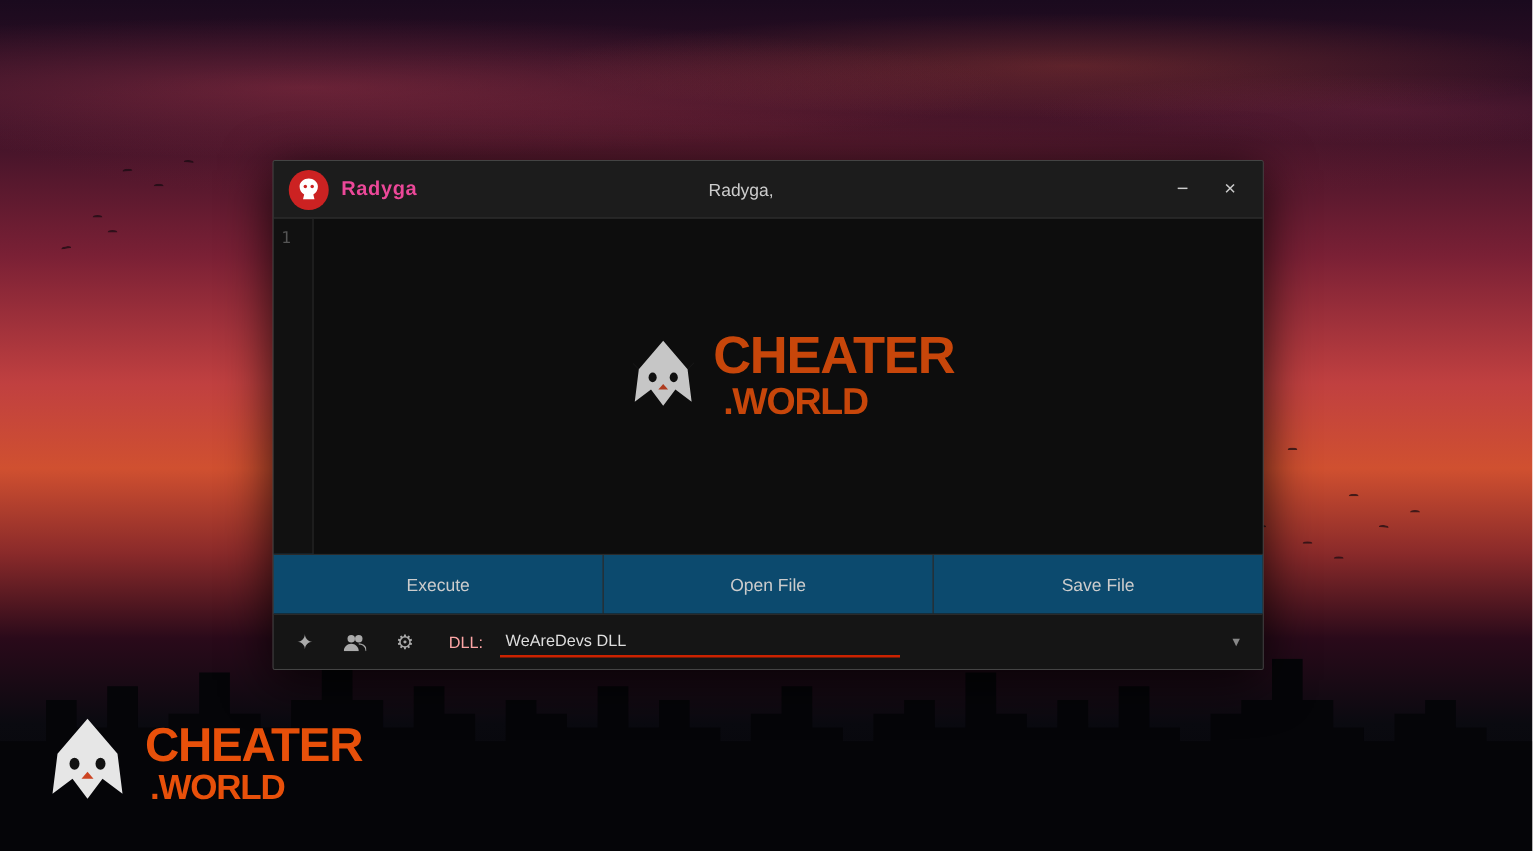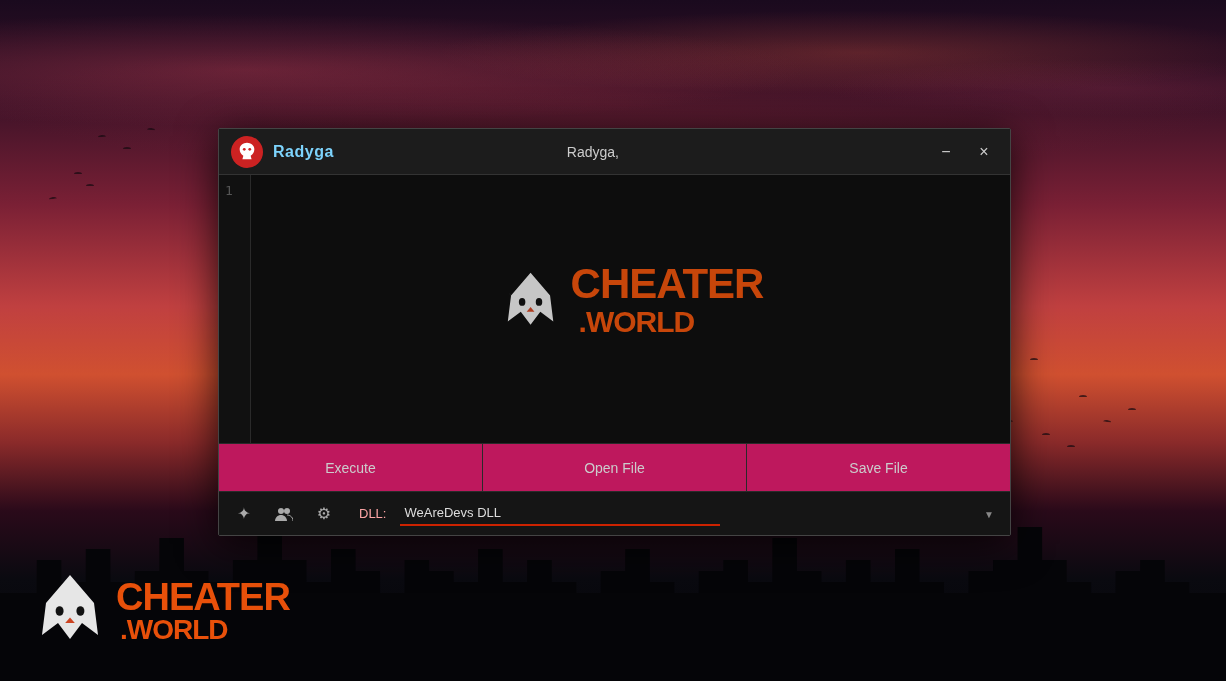--- a/index.html
+++ b/index.html
@@ -167,21 +167,21 @@
       justify-content: center;
       flex-shrink: 0;
     }
 
     .title-bar-logo svg {
       width: 22px;
       height: 22px;
     }
 
     .title-bar-name {
-      color: #7dd3fc;
+      color: #ec4899;
       font-size: 16px;
       font-weight: 600;
       letter-spacing: 0.5px;
     }
 
     .title-bar-subtitle {
       flex: 1;
       text-align: center;
       color: #cccccc;
       font-size: 14px;
@@ -291,21 +291,21 @@
     .file-item {
       color: #aaa;
       font-size: 12px;
       padding: 2px 4px;
       cursor: pointer;
     }
 
     
     .toolbar {
       height: 48px;
-      background: #be185d;
+      background: #0c4a6e;
       border-top: 1px solid #2a2a2a;
       display: flex;
       align-items: stretch;
       flex-shrink: 0;
     }
 
     .toolbar-btn {
       flex: 1;
       background: transparent;
       border: none;

